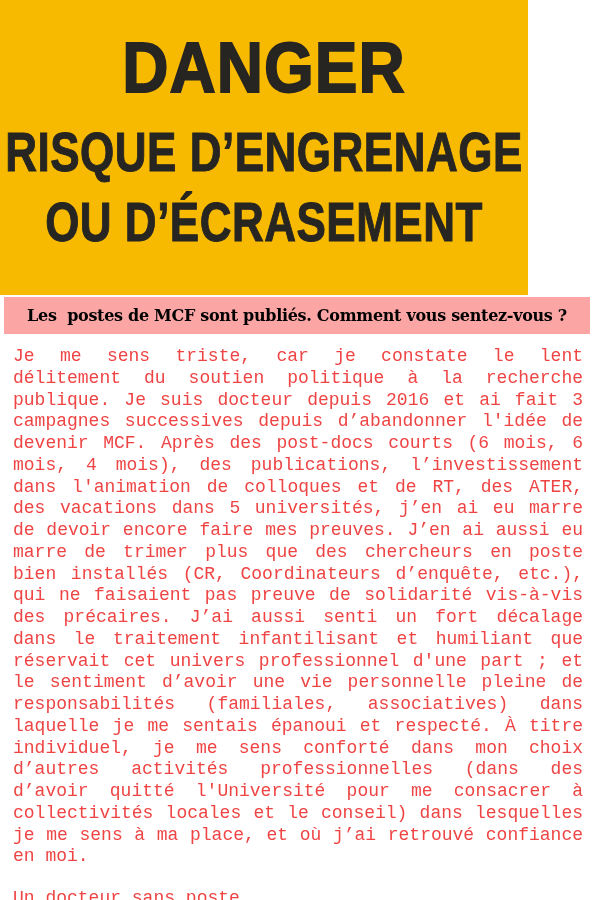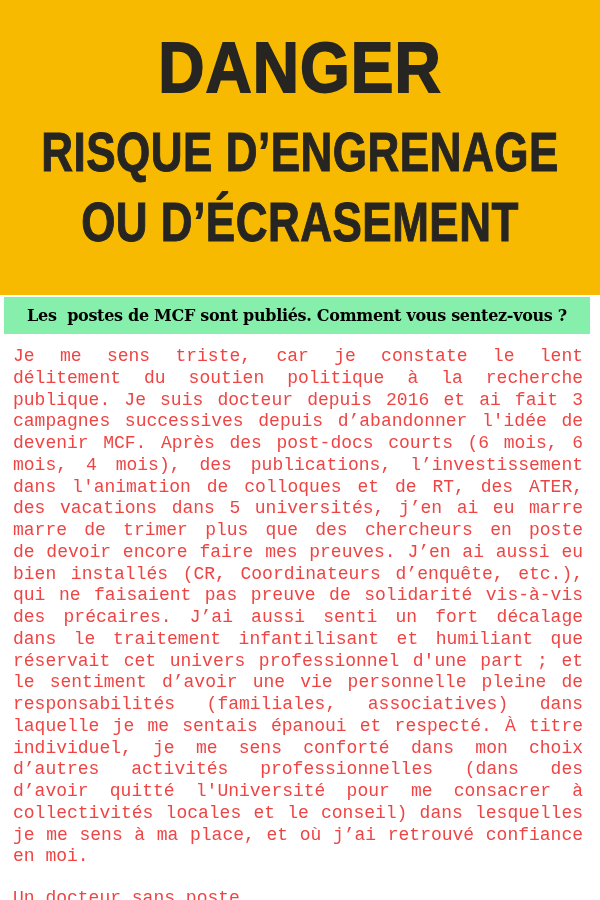--- a/index.html
+++ b/index.html
@@ -8,21 +8,21 @@
     background: #ffffff;
     position: relative;
     overflow: hidden;
     font-family: "Liberation Sans", sans-serif;
   }
   .poster { position: absolute; inset: 0; }
 
   
   .banner {
     position: absolute; left: 0; top: 0;
-    width: 600px; height: 295px;
+    width: 528px; height: 295px;
     background: #F7BA00;
   }
   .banner .bline {
     position: absolute; left: 0; width: 100%;
     text-align: center;
     color: #272521;
     font-weight: bold;
     transform-origin: 50% 50%;
   }
   .banner-title {
@@ -41,21 +41,21 @@
     top: 191px; font-size: 44px; line-height: 62px;
     letter-spacing: 0.5px;
     transform: scaleY(1.25);
     -webkit-text-stroke: 0.8px #272521;
   }
 
   
   .question-bar {
     position: absolute; left: 4px; top: 297px;
     width: 586px; height: 37px;
-    background: #86efac;
+    background: #fca5a5;
     font-family: "DejaVu Serif", serif;
     font-weight: bold;
     font-size: 16px;
     letter-spacing: -0.3px;
     line-height: 37px;
     text-align: center;
     white-space: pre;
     color: #000000;
   }
 
@@ -100,22 +100,22 @@
 
   <div class="body-text">
     <div class="tl">Je me sens triste, car je constate le lent</div>
     <div class="tl">délitement du soutien politique à la recherche</div>
     <div class="tl">publique. Je suis docteur depuis 2016 et ai fait 3</div>
     <div class="tl">campagnes successives depuis d’abandonner l'idée de</div>
     <div class="tl">devenir MCF. Après des post-docs courts (6 mois, 6</div>
     <div class="tl">mois, 4 mois), des publications, l’investissement</div>
     <div class="tl">dans l'animation de colloques et de RT, des ATER,</div>
     <div class="tl">des vacations dans 5 universités, j’en ai eu marre</div>
+    <div class="tl">de devoir encore faire mes preuves. J’en ai aussi eu</div>
     <div class="tl">marre de trimer plus que des chercheurs en poste</div>
-    <div class="tl">de devoir encore faire mes preuves. J’en ai aussi eu</div>
     <div class="tl">bien installés (CR, Coordinateurs d’enquête, etc.),</div>
     <div class="tl">qui ne faisaient pas preuve de solidarité vis-à-vis</div>
     <div class="tl">des précaires. J’ai aussi senti un fort décalage</div>
     <div class="tl">dans le traitement infantilisant et humiliant que</div>
     <div class="tl">réservait cet univers professionnel d'une part ; et</div>
     <div class="tl">le sentiment d’avoir une vie personnelle pleine de</div>
     <div class="tl">responsabilités (familiales, associatives) dans</div>
     <div class="tl">laquelle je me sentais épanoui et respecté. À titre</div>
     <div class="tl">individuel, je me sens conforté dans mon choix</div>
     <div class="tl">d’autres activités professionnelles (dans des</div>

